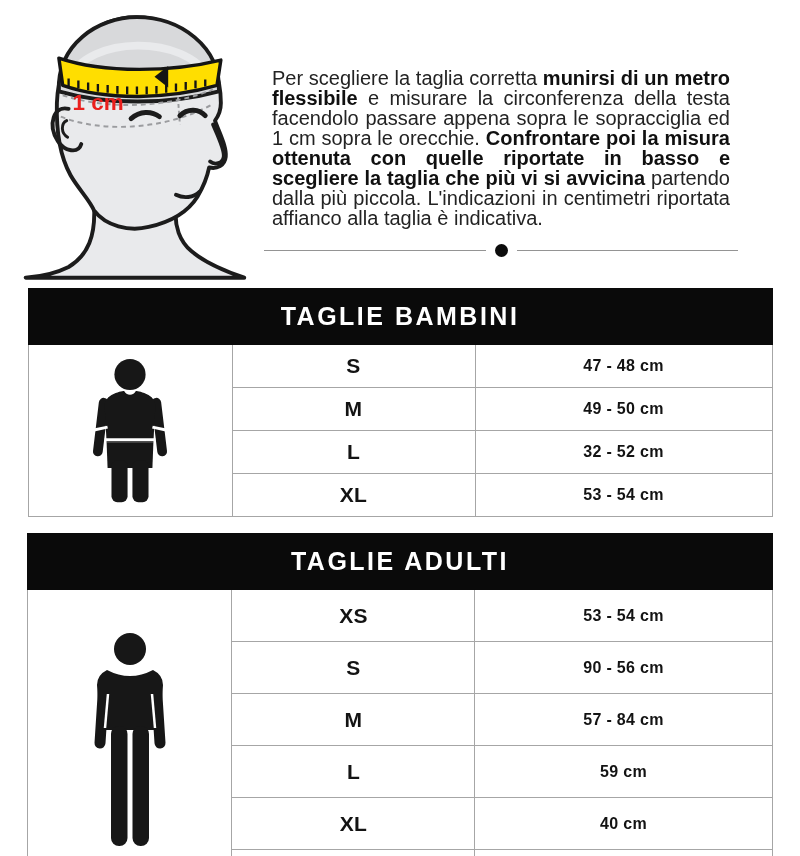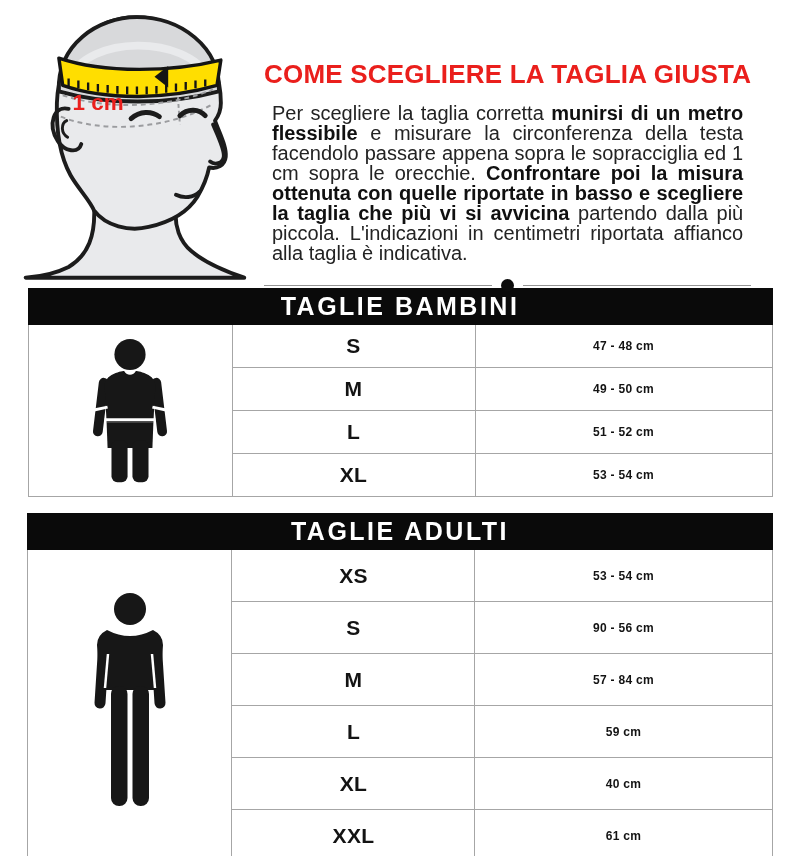--- a/index.html
+++ b/index.html
@@ -34,32 +34,32 @@
   .divider .line{flex:1;height:1px;background:#949494;}
   .divider .dot{width:13px;height:13px;border-radius:50%;background:#0c0c0c;flex:none;}
 
   
   .size-table{
     width:744px;margin:0 auto;border-collapse:collapse;table-layout:fixed;
     border:1px solid #c2c2c2;
   }
   .size-table + .size-table{margin-top:16px;}
   .size-table th{
-    background:var(--header-bg);color:#ffffff;height:36px;
+    background:var(--header-bg);color:#ffffff;height:56px;
     font-size:25px;font-weight:700;letter-spacing:2.5px;text-align:center;
     border:1px solid var(--header-bg);
   }
   .size-table td{
     border:1px solid var(--table-border);text-align:center;vertical-align:middle;
     font-weight:700;color:#131313;letter-spacing:.3px;
   }
   .t-bambini tbody tr{height:43px;}
   .t-adulti tbody tr{height:52px;}
   td.size-cell{font-size:21px;}
-  td.range-cell{font-size:12px;}
+  td.range-cell{font-size:16px;}
   td.icon-cell{background:#ffffff;}
   td.icon-cell svg{display:block;margin:0 auto;}
 </style>
 </head>
 <body>
 
 <div class="page">
 
   <div class="top">
 
@@ -86,21 +86,20 @@
         <path d="M122,112 C131,104 143,104 151,110" fill="none" stroke="#1c1c1c" stroke-width="5" stroke-linecap="round"></path>
         <path d="M172,109 C180,101 192,102 198,109" fill="none" stroke="#1c1c1c" stroke-width="5" stroke-linecap="round"></path>
         <path d="M206,118 C212,132 218,144 217,151 C216,158 208,160 203,156" fill="none" stroke="#1c1c1c" stroke-width="4" stroke-linecap="round"></path>
         <path d="M168,190 C176,194 186,193 192,187" fill="none" stroke="#1c1c1c" stroke-width="4" stroke-linecap="round"></path>
         <path d="M58,102 C43,98 36,118 47,135 C54,146 68,148 71,138" fill="none" stroke="#1c1c1c" stroke-width="4" stroke-linecap="round"></path>
         <path d="M56,114 C50,117 50,127 57,131" fill="none" stroke="#1c1c1c" stroke-width="3" stroke-linecap="round"></path>
       </svg>
     </div>
 
     <div class="intro">
-      <h1>COME SCEGLIERE LA TAGLIA GIUSTA</h1>
       <p><span>Per scegliere la taglia corretta </span><span class="b">munirsi di un metro flessibile</span><span> e misurare la circonferenza della testa facendolo passare appena sopra le sopracciglia ed 1 cm sopra le orecchie. </span><span class="b">Confrontare poi la misura ottenuta con quelle riportate in basso e scegliere la taglia che più vi si avvicina</span><span> partendo dalla più piccola. L'indicazioni in centimetri riportata affianco alla taglia è indicativa.</span></p>
       <div class="divider">
         <span class="line"></span>
         <span class="dot"></span>
         <span class="line"></span>
       </div>
     </div>
   </div>
 
   <table class="size-table t-bambini">
@@ -132,21 +131,21 @@
         </td>
         <td class="size-cell">S</td>
         <td class="range-cell">47 - 48 cm</td>
       </tr>
       <tr>
         <td class="size-cell">M</td>
         <td class="range-cell">49 - 50 cm</td>
       </tr>
       <tr>
         <td class="size-cell">L</td>
-        <td class="range-cell">51 - 52 cm</td>
+        <td class="range-cell">32 - 52 cm</td>
       </tr>
       <tr>
         <td class="size-cell">XL</td>
         <td class="range-cell">53 - 54 cm</td>
       </tr>
     </tbody>
   </table>
 
   <table class="size-table t-adulti">
     <colgroup>

